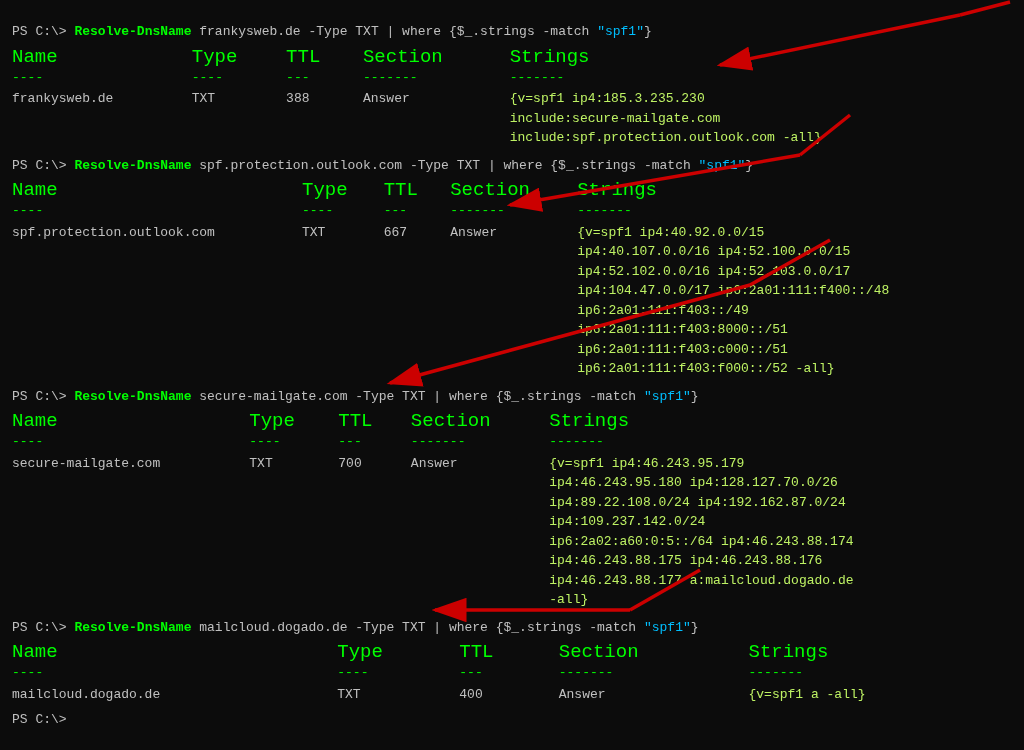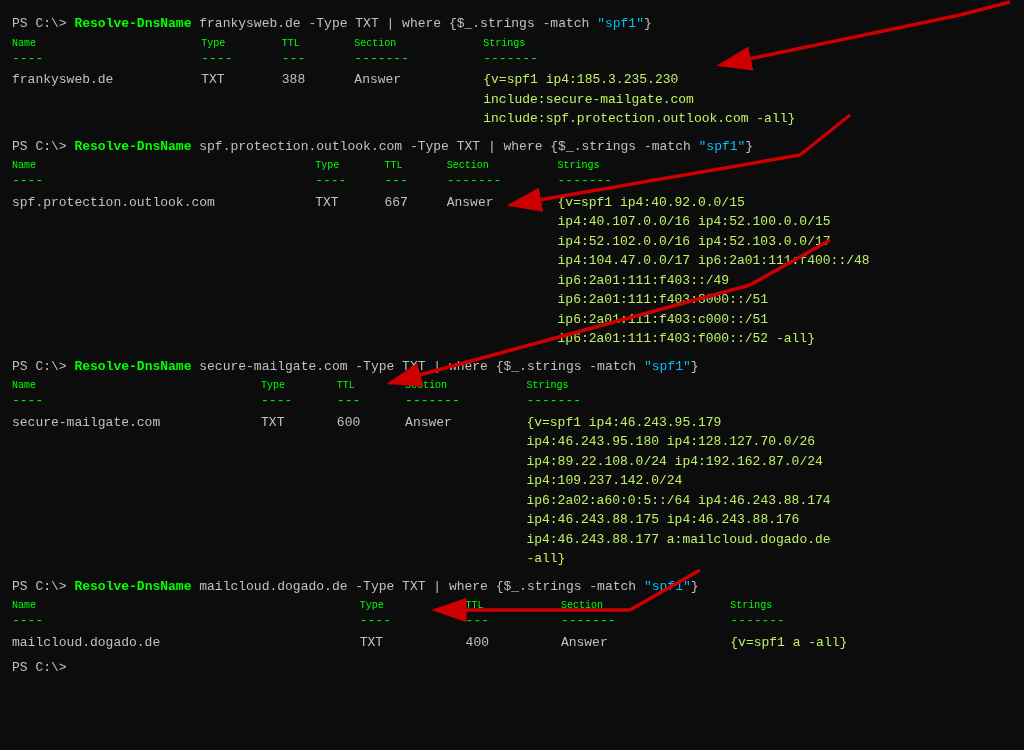--- a/index.html
+++ b/index.html
@@ -8,21 +8,21 @@
       font-family: 'Courier New', Courier, monospace;
       font-size: 13px;
       color: #c0c0c0;
       width: 1024px;
       min-height: 750px;
       overflow: hidden;
       position: relative;
     }
 
     .terminal {
-      padding: 8px 12px;
+      padding: 16px 12px;
       position: relative;
     }
 
     .cmd-line {
       color: #c0c0c0;
       margin: 6px 0 2px 0;
       line-height: 1.5;
     }
 
     .cmd-line .prompt {
@@ -50,21 +50,21 @@
       border-collapse: collapse;
       margin: 4px 0 8px 0;
       width: 100%;
     }
 
     thead tr th {
       color: #00ff00;
       text-align: left;
       padding: 0 16px 0 0;
       font-weight: normal;
-      font-size: 10px;
+      font-size: 19px;
     }
 
     .divider-row td {
       color: #00ff00;
       padding: 0 16px 2px 0;
       font-size: 13px;
     }
 
     tbody tr td {
       color: #c0c0c0;
@@ -188,21 +188,21 @@
       <tr class="divider-row">
         <td>----</td>
         <td>----</td>
         <td>---</td>
         <td>-------</td>
         <td>-------</td>
       </tr>
       <tr>
         <td>secure-mailgate.com</td>
         <td class="type-col">TXT</td>
-        <td class="ttl-col">600</td>
+        <td class="ttl-col">700</td>
         <td class="section-col">Answer</td>
         <td class="strings-col" style="white-space:pre;">{v=spf1 ip4:46.243.95.179
 ip4:46.243.95.180 ip4:128.127.70.0/26
 ip4:89.22.108.0/24 ip4:192.162.87.0/24
 ip4:109.237.142.0/24
 ip6:2a02:a60:0:5::/64 ip4:46.243.88.174
 ip4:46.243.88.175 ip4:46.243.88.176
 ip4:46.243.88.177 a:mailcloud.dogado.de
 -all}</td>
       </tr>

